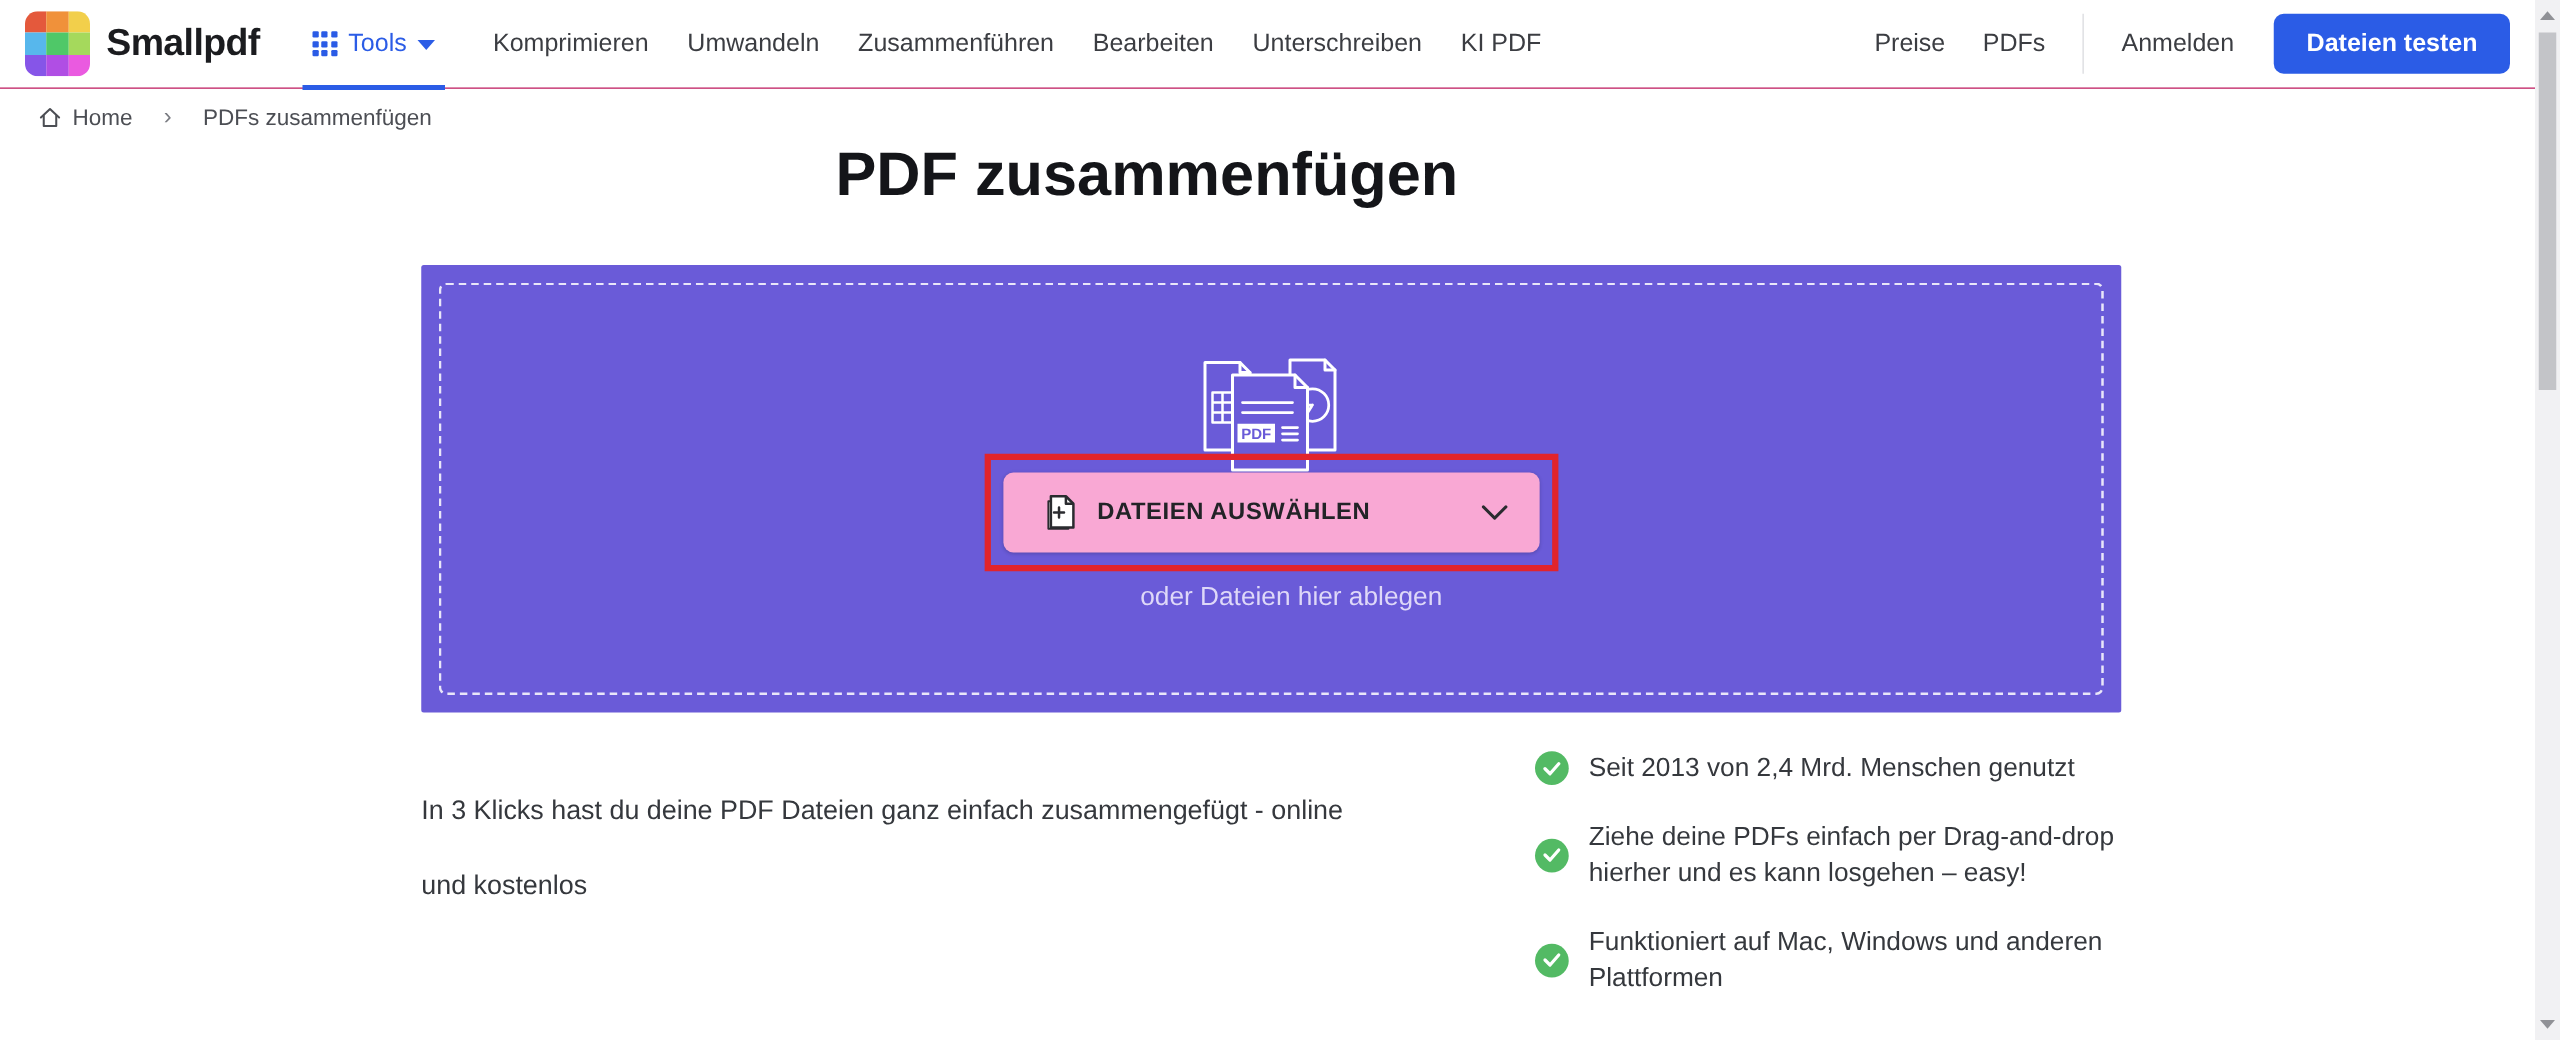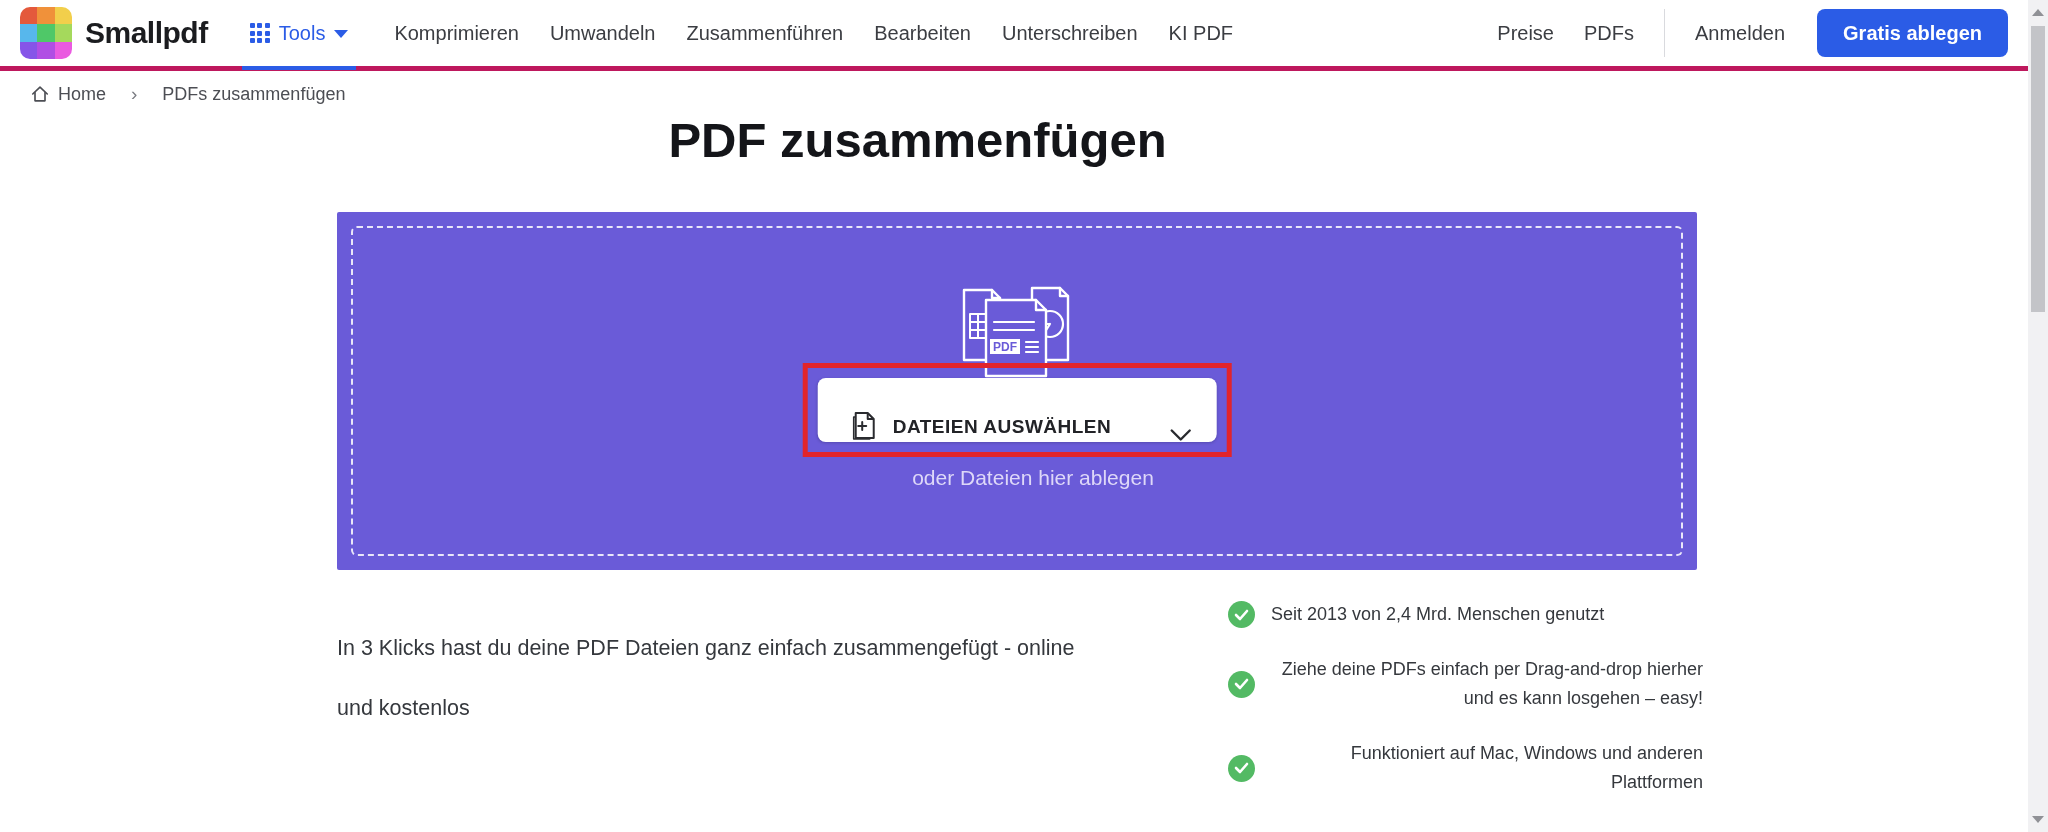--- a/index.html
+++ b/index.html
@@ -13,21 +13,21 @@
   *{box-sizing:border-box;}
   html,body{margin:0;padding:0;}
   body{
     width:2048px;height:832px;position:relative;overflow:hidden;
     background:#ffffff;font-family:"Liberation Sans",sans-serif;color:var(--ink);
   }
 
   
   .header{
     position:absolute;top:0;left:0;width:2028px;height:71px;background:#fff;
-    border-bottom:5px solid #be185d;display:flex;align-items:center;
+    border-bottom:1px solid #be185d;display:flex;align-items:center;
   }
   .logo{display:flex;align-items:center;gap:13px;margin-left:20px;cursor:pointer;}
   .logo-grid{width:52px;height:52px;border-radius:10px;overflow:hidden;display:grid;
     grid-template-columns:repeat(3,1fr);grid-template-rows:repeat(3,1fr);}
   .brand{font-size:30px;font-weight:bold;letter-spacing:-0.5px;color:#1b1c1f;}
 
   .tools{position:relative;height:71px;display:flex;align-items:center;gap:9px;
     margin-left:34px;padding:0 8px;color:var(--accent-blue);font-size:20px;cursor:pointer;}
   .tools-grid{display:grid;grid-template-columns:repeat(3,5px);grid-template-rows:repeat(3,5px);gap:2.5px;}
   .tools-grid i{background:var(--accent-blue);border-radius:1px;}
@@ -58,39 +58,39 @@
 
   
   .dropzone{position:absolute;left:337px;top:212px;width:1360px;height:358px;
     background:var(--dropzone-purple);border-radius:2px;cursor:pointer;}
   .dropzone-dashed{position:absolute;left:14px;top:14px;right:14px;bottom:14px;
     border:2px dashed rgba(255,255,255,0.85);border-radius:6px;pointer-events:none;}
   .files-illustration{position:absolute;left:50%;top:72px;transform:translateX(-50%);}
 
   .annotation-box{position:absolute;left:50%;top:151px;transform:translateX(-50%);
     border:5px solid var(--annotation-red);padding:10px;}
-  .select-btn{display:flex;align-items:flex-end;height:64px;background:#ffffff;border-radius:8px;
-    overflow:hidden;box-shadow:0 1px 3px rgba(0,0,0,0.18);}
+  .select-btn{display:flex;align-items:center;height:64px;background:#f9a8d4;border-radius:8px;
+    overflow:hidden;box-shadow:0 1px 3px rgba(0,0,0,0.18);gap:15px;}
   .select-btn-main{display:flex;align-items:center;gap:16px;padding:0 32px;cursor:pointer;}
   .select-btn-label{font-size:19px;font-weight:bold;letter-spacing:0.5px;color:#222327;white-space:nowrap;}
   .select-btn-divider{width:1px;background:#e2e2e6;}
   .select-btn-caret{width:72px;display:flex;align-items:center;justify-content:center;cursor:pointer;}
 
   .drop-hint{position:absolute;left:16px;top:254px;width:100%;text-align:center;
     font-size:21px;color:#ded8f8;}
 
   
   .info-desc{position:absolute;left:337px;top:596px;width:740px;font-size:21.5px;
     line-height:60px;color:#35383d;}
   .benefits{position:absolute;left:1228px;top:600px;width:475px;display:flex;
     flex-direction:column;gap:26px;}
   .benefit{display:flex;align-items:center;gap:16px;}
   .check-badge{width:27px;height:27px;border-radius:50%;background:var(--check-green);
     flex:none;display:flex;align-items:center;justify-content:center;}
-  .benefit-text{font-size:18px;line-height:29px;color:#35383d;text-align:right;}
+  .benefit-text{font-size:21px;line-height:29px;color:#35383d;}
 
   
   .scrollbar{position:absolute;right:0;top:0;width:20px;height:832px;background:#f1f1f3;}
   .scroll-arrow-up{position:absolute;top:9px;left:4px;width:0;height:0;
     border-left:6px solid transparent;border-right:6px solid transparent;
     border-bottom:7px solid #909196;cursor:pointer;}
   .scroll-arrow-down{position:absolute;bottom:9px;left:4px;width:0;height:0;
     border-left:6px solid transparent;border-right:6px solid transparent;
     border-top:7px solid #909196;cursor:pointer;}
   .scroll-thumb{position:absolute;top:26px;left:3px;width:14px;height:286px;background:#c3c4c8;cursor:grab;}
@@ -139,21 +139,21 @@
     <span class="nav-item">Bearbeiten</span>
     <span class="nav-item">Unterschreiben</span>
     <span class="nav-item">KI PDF</span>
   </nav>
 
   <div class="header-right">
     <span class="hr-link">Preise</span>
     <span class="hr-link">PDFs</span>
     <span class="v-divider"></span>
     <span class="hr-link">Anmelden</span>
-    <button class="cta-btn">Gratis ablegen</button>
+    <button class="cta-btn">Dateien testen</button>
   </div>
 </div>
 
 <div class="breadcrumb">
   <span class="crumb">
     <svg width="20" height="20" viewBox="0 0 22 22">
       <path d="M3 11 L11 3.5 L19 11" fill="none" stroke="#4c4e54" stroke-width="1.8" stroke-linecap="round" stroke-linejoin="round"></path>
       <path d="M5.5 9.5 V18.5 H16.5 V9.5" fill="none" stroke="#4c4e54" stroke-width="1.8" stroke-linecap="round" stroke-linejoin="round"></path>
     </svg>
     <span>Home</span>

